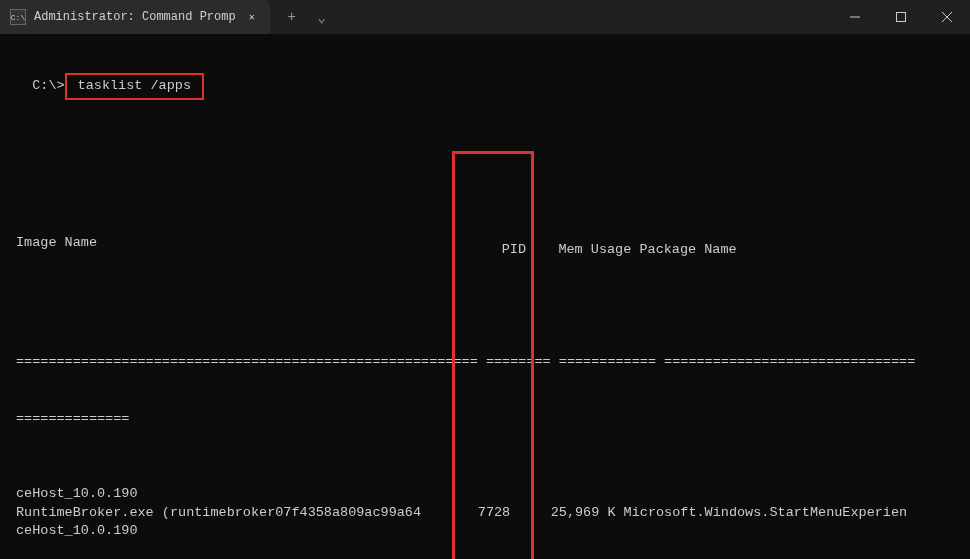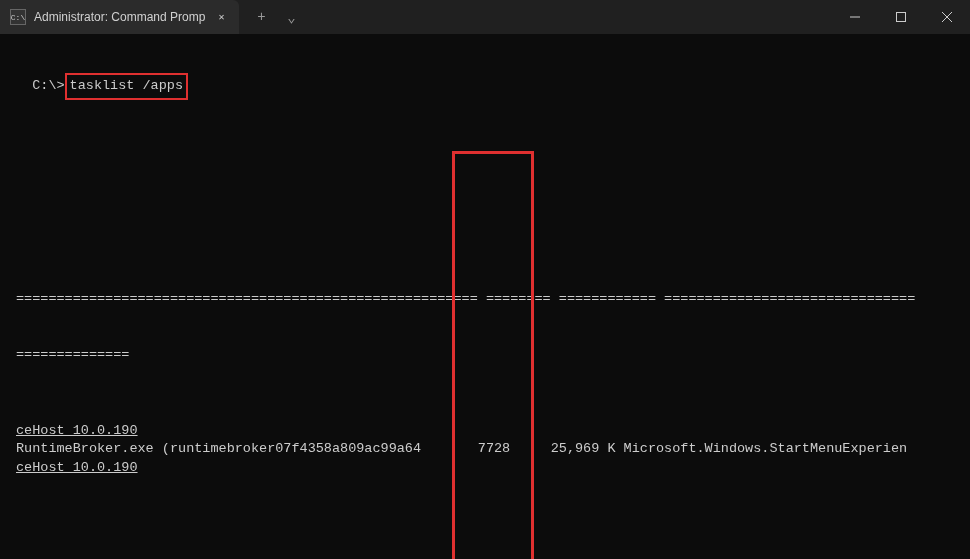--- a/index.html
+++ b/index.html
@@ -39,21 +39,21 @@
       height: 16px;
       background: #333;
       border: 1px solid #666;
       display: flex;
       align-items: center;
       justify-content: center;
       font-size: 8px;
       color: #ccc;
     }
     .tab-title {
-      font-family: Liberation Sans, sans-serif;
+      font-family: Liberation Mono, monospace;
       font-size: 12px;
       color: #d0d0d0;
       flex: 1;
       white-space: nowrap;
       overflow: hidden;
     }
     .tab-close {
       width: 16px;
       height: 16px;
       display: flex;
@@ -96,42 +96,42 @@
       line-height: 18.8px;
       white-space: pre;
     }
     .prompt-line {
       margin-bottom: 22px;
       position: relative;
       display: inline-block;
     }
     .highlight-cmd {
       border: 2px solid #e03030;
-      padding: 2px 3px;
+      padding: 2px 11px;
       display: inline-block;
     }
     .output-wrap {
       position: relative;
     }
     .pid-highlight {
       position: absolute;
       border: 3px solid #e03030;
       left: 436px;
       top: -8px;
       width: 82px;
       height: 454px;
       pointer-events: none;
     }
     .row {
       display: block;
     }
     .image-name { display: inline-block; width: 430px; white-space: pre; overflow: hidden; }
     .pid-col { display: inline-block; width: 80px; text-align: right; white-space: pre; }
     .sep { white-space: pre; overflow: hidden; }
-    .wrap-line { display: block; text-decoration: underline; }
+    .wrap-line { display: block; }
   </style>
 </head>
 <body>
 
 <div class="titlebar">
   <div class="titlebar-left">
     <div class="tab">
       <div class="tab-icon">
           <span>C:\</span>
         </div>
@@ -162,20 +162,21 @@
     </div>
   </div>
 </div>
 
 <div class="terminal">
   <div class="prompt-line"><span>C:\&gt;</span><span class="highlight-cmd"><span>tasklist /apps</span></span></div>
 
   <div class="output-wrap">
     <div class="pid-highlight"></div>
 
+    <div class="row"><span class="image-name">Image Name</span><span class="pid-col">PID</span>    <span>Mem Usage</span> <span>Package Name</span></div>
     <div style="height:18px"></div>
     <div class="sep">========================================================= ======== ============ ===============================</div>
     <div class="sep">==============</div>
 
     <div id="rows"><div class="wrap-line">ceHost_10.0.190</div><div class="row">RuntimeBroker.exe (runtimebroker07f4358a809ac99a64       7728     25,969 K Microsoft.Windows.StartMenuExperien</div><div class="wrap-line">ceHost_10.0.190</div></div>
 
   </div>
 </div>
 
 </body></html>

